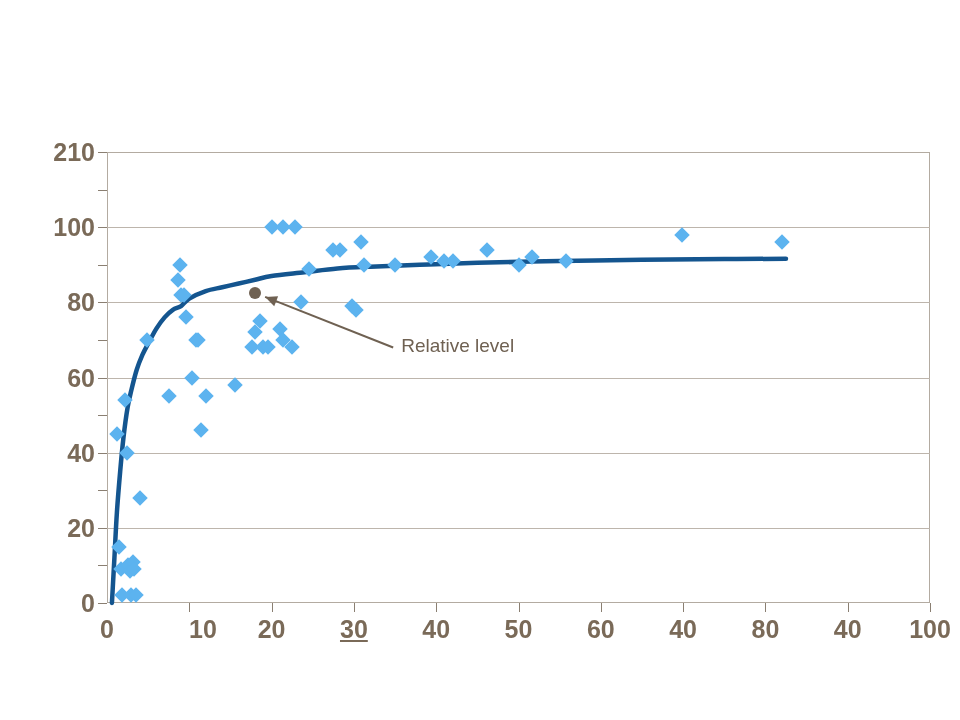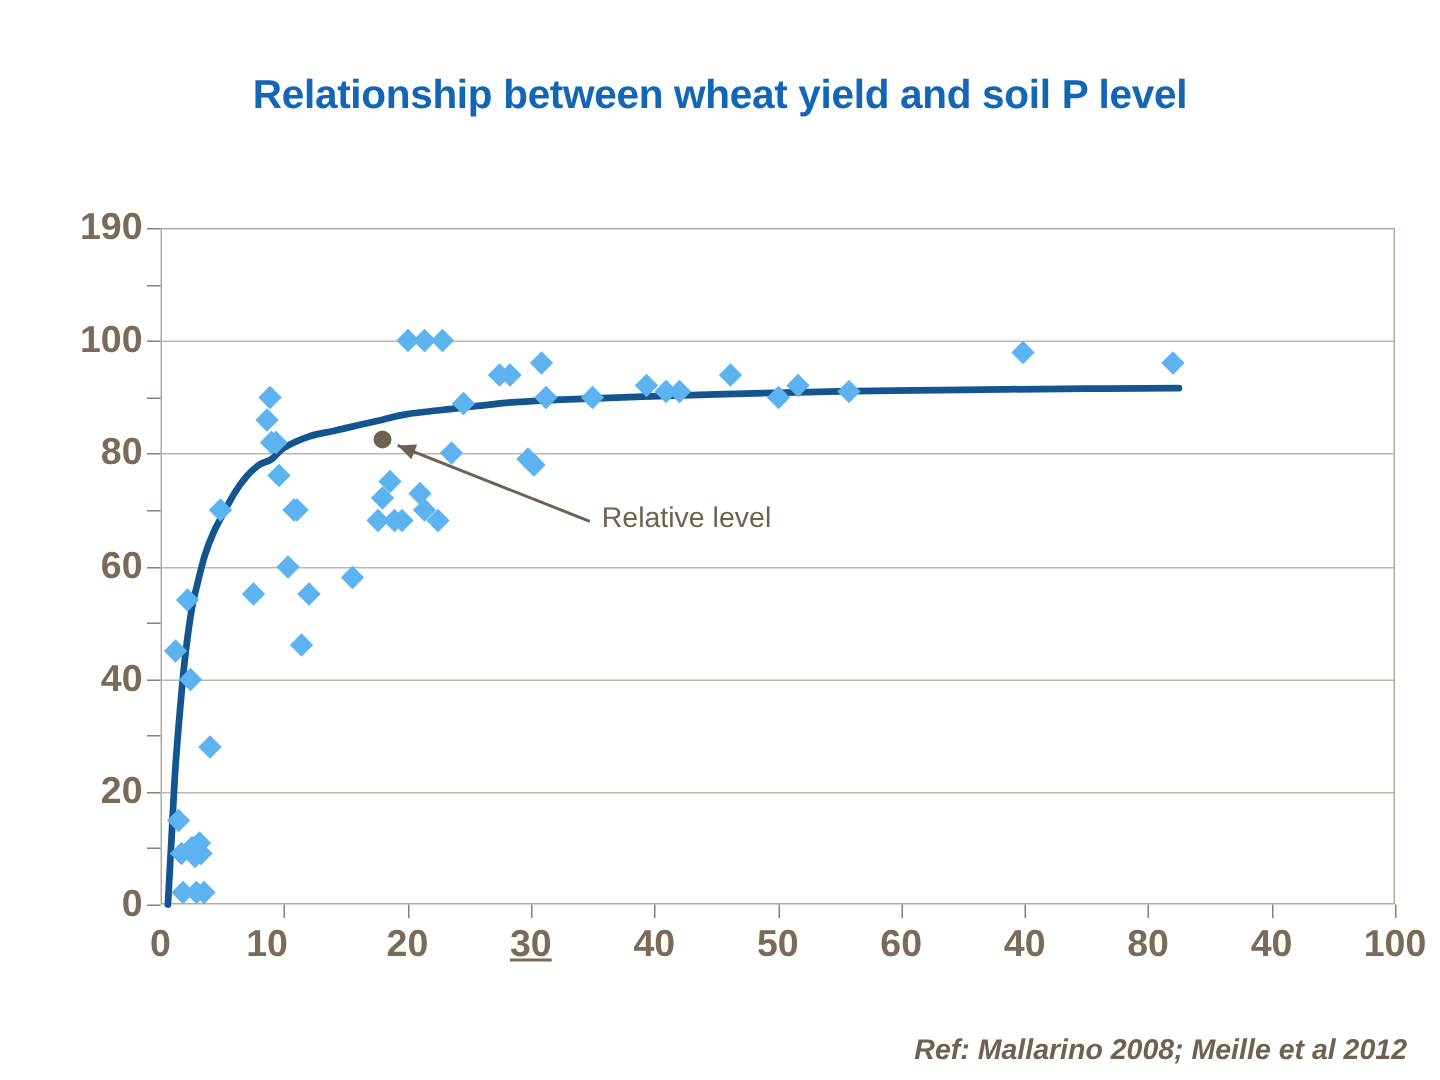--- a/index.html
+++ b/index.html
@@ -164,21 +164,20 @@
     left: 0; top: 0;
     overflow: visible;
     pointer-events: none;
   }
 </style>
 </head>
 <body>
 
 <div id="root">
 
-  <div class="chart-title">Relationship between wheat yield and soil P level</div>
 
   <div class="axis-title-y">
     <span>Relative wheat yield (%)</span>
   </div>
 
 
   <div class="plot-wrap">
     <div class="plot-frame"></div>
 
     <div id="gridlines">
@@ -194,32 +193,32 @@
         <div class="y-tick" style="top: 375.833px;">20</div>
         <div class="y-major-tick" style="top: 375.833px;"></div>
         <div class="y-tick" style="top: 300.667px;">40</div>
         <div class="y-major-tick" style="top: 300.667px;"></div>
         <div class="y-tick" style="top: 225.5px;">60</div>
         <div class="y-major-tick" style="top: 225.5px;"></div>
         <div class="y-tick" style="top: 150.333px;">80</div>
         <div class="y-major-tick" style="top: 150.333px;"></div>
         <div class="y-tick" style="top: 75.1667px;">100</div>
         <div class="y-major-tick" style="top: 75.1667px;"></div>
-        <div class="y-tick" style="top: 0px;">190</div>
+        <div class="y-tick" style="top: 0px;">210</div>
         <div class="y-major-tick" style="top: 0px;"></div>
         <div class="y-minor-tick" style="top: 413.417px;"></div>
         <div class="y-minor-tick" style="top: 338.25px;"></div>
         <div class="y-minor-tick" style="top: 263.083px;"></div>
         <div class="y-minor-tick" style="top: 187.917px;"></div>
         <div class="y-minor-tick" style="top: 112.75px;"></div>
         <div class="y-minor-tick" style="top: 37.5833px;"></div>
       </div>
     <div id="xticks">
         <div class="x-tick" style="left: 0px;">0</div>
-        <div class="x-tick" style="left: 71px;">10</div>
+        <div class="x-tick" style="left: 96px;">10</div>
         <div class="x-major-tick" style="left: 82.3px;"></div>
         <div class="x-tick" style="left: 164.6px;">20</div>
         <div class="x-major-tick" style="left: 164.6px;"></div>
         <div class="x-tick" style="left: 246.9px; text-decoration: underline;">30</div>
         <div class="x-major-tick" style="left: 246.9px;"></div>
         <div class="x-tick" style="left: 329.2px;">40</div>
         <div class="x-major-tick" style="left: 329.2px;"></div>
         <div class="x-tick" style="left: 411.5px;">50</div>
         <div class="x-major-tick" style="left: 411.5px;"></div>
         <div class="x-tick" style="left: 493.8px;">60</div>
@@ -302,14 +301,13 @@
       </svg>
 
     <div id="critical-dot-holder">
         <div class="marker-critical" style="left: 148.14px; top: 140.938px; background: rgb(111, 97, 82);"></div>
       </div>
     <div id="anno-label-holder">
         <div class="annotation-label" style="left: 294.165px; top: 182.554px; color: rgb(111, 97, 82);">Relative level</div>
       </div>
   </div>
 
-  <div class="footer-ref">Ref: Mallarino 2008; Meille et al 2012</div>
 </div>
 
 </body></html>

